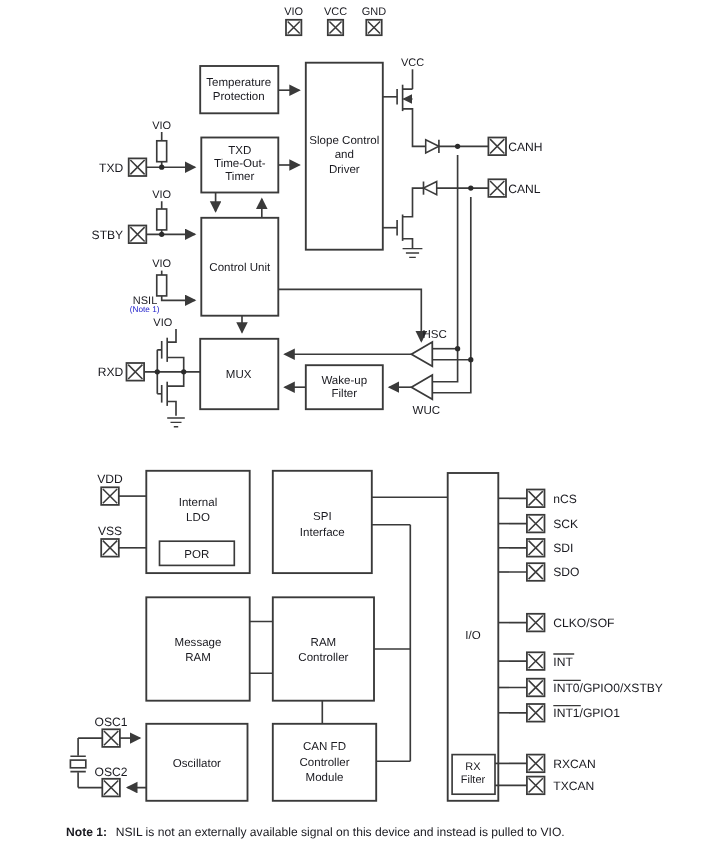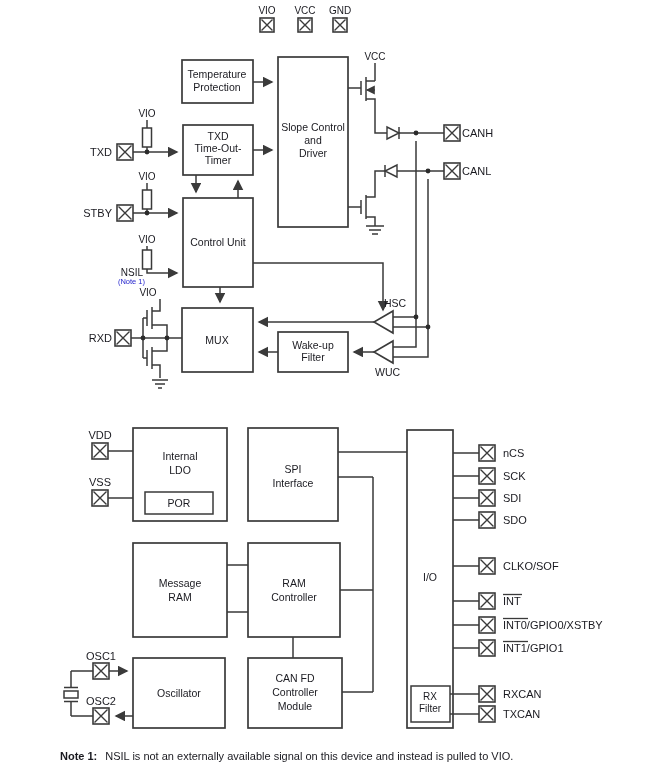--- a/index.html
+++ b/index.html
@@ -1,16 +1,16 @@
 <!DOCTYPE html>
 <html><head>
 <meta charset="utf-8">
 <style>
   html,body{margin:0;padding:0;background:#ffffff;}
-  .page{position:relative;width:662px;height:772px;background:#ffffff;overflow:hidden;}
+  .page{position:relative;width:662px;height:772px;background:#ffffff;overflow:hidden;border-radius:14px;}
   svg{position:absolute;left:0;top:0;}
   .wire{stroke:#3a3a3a;stroke-width:1.5;fill:none;}
   .thin{stroke:#3a3a3a;stroke-width:1.3;fill:none;}
   .blk{fill:#ffffff;stroke:#3a3a3a;stroke-width:1.7;}
   .sub{fill:#ffffff;stroke:#3a3a3a;stroke-width:1.5;}
   .dot{fill:#2b2b2b;stroke:none;}
   .tri{fill:#ffffff;stroke:#3a3a3a;stroke-width:1.6;}
   .dio{fill:#ffffff;stroke:#3a3a3a;stroke-width:1.4;}
   text{font-family:"Liberation Sans",sans-serif;fill:#1a1a20;}
   .lbl{font-size:10.5px;}

